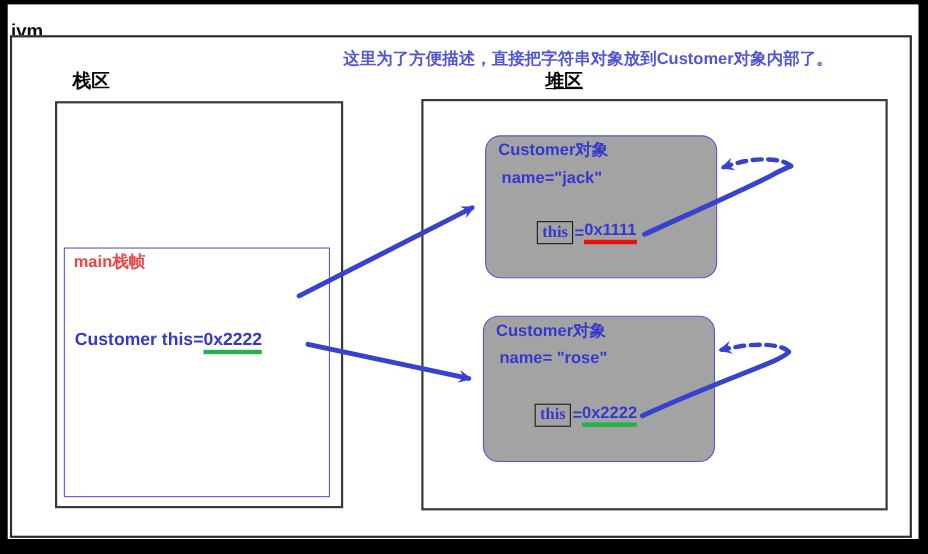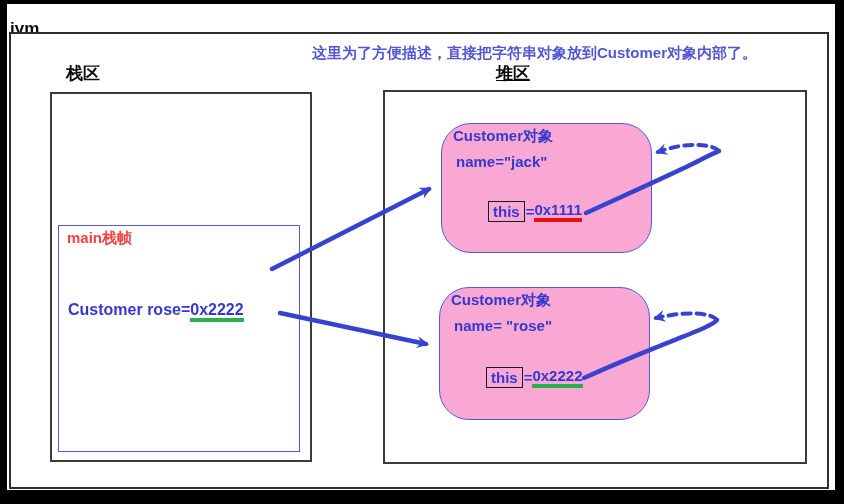--- a/index.html
+++ b/index.html
@@ -16,29 +16,29 @@
   .stack-label{left:66px;top:62px;}
   .heap-label{left:496px;top:62px;text-decoration:underline;}
   .stack-box{position:absolute;left:50px;top:92px;width:258px;height:366px;border:2px solid #3a3a3a;}
   .heap-box{position:absolute;left:383px;top:90px;width:420px;height:370px;border:2px solid #3a3a3a;}
   .frame-box{position:absolute;left:58px;top:225px;width:240px;height:225px;border:1px solid #5459d6;}
   .frame-title{position:absolute;left:8px;top:3px;font-size:15px;font-weight:bold;color:#ef4444;}
   .var-row{position:absolute;font-size:16px;font-weight:bold;color:#3538cd;white-space:nowrap;}
   .var-row.v0{left:6px;top:31px;}
   .var-row.v1{left:9px;top:75px;}
   .uval{border-bottom:4px solid;padding-bottom:0px;}
-  .obj-box{position:absolute;width:209px;border:1.5px solid #5459d6;border-radius:30px;background:#f9a8d4;}
+  .obj-box{position:absolute;width:209px;border:1.5px solid #5459d6;border-radius:14px;background:#a3a3a3;}
   .obj-jack{left:441px;top:123px;height:128px;}
   .obj-rose{left:439px;top:287px;height:131px;}
   .obj-title{position:absolute;left:11px;top:3px;font-size:15px;font-weight:bold;color:#3538cd;white-space:nowrap;}
   .obj-field{position:absolute;left:14px;top:29px;font-size:15px;font-weight:bold;color:#3538cd;white-space:nowrap;}
   .this-row{position:absolute;left:46px;display:flex;align-items:center;font-size:15px;font-weight:bold;color:#3538cd;white-space:nowrap;}
   .obj-jack .this-row{top:77px;}
   .obj-rose .this-row{top:79px;}
-  .this-box{border:1.5px solid #1a1a1a;padding:1px 4px;margin-right:1px;}
+  .this-box{border:1.5px solid #1a1a1a;padding:1px 4px;margin-right:1px;font-family:Liberation Serif, serif;}
   .addr{border-bottom:4px solid;padding-bottom:0px;}
   .arrows{position:absolute;left:0;top:0;width:844px;height:504px;pointer-events:none;}
 </style>
 </head>
 <body>
 
 <div class="paper"></div>
 
 <div class="jvm-title">jvm</div>
 
@@ -47,21 +47,21 @@
 <div class="annotation">这里为了方便描述，直接把字符串对象放到Customer对象内部了。</div>
 
 <div class="area-label stack-label">栈区</div>
 <div class="area-label heap-label">堆区</div>
 
 <div class="stack-box"></div>
 <div class="heap-box"></div>
 
 <div class="frame-box">
   <div class="frame-title">main栈帧</div>
-  <div class="var-row v1"><span>Customer rose=</span><span class="uval" style="border-bottom-color: rgb(38, 177, 75);">0x2222</span></div>
+  <div class="var-row v1"><span>Customer this=</span><span class="uval" style="border-bottom-color: rgb(38, 177, 75);">0x2222</span></div>
 </div>
 
 <div class="obj-box obj-jack">
   <div class="obj-title">Customer对象</div>
   <div class="obj-field">name="jack"</div>
   <div class="this-row">
     <span class="this-box">this</span>
       <span>=</span>
       <span class="addr" style="border-bottom-color: rgb(234, 16, 14);">0x1111</span>
   </div>

